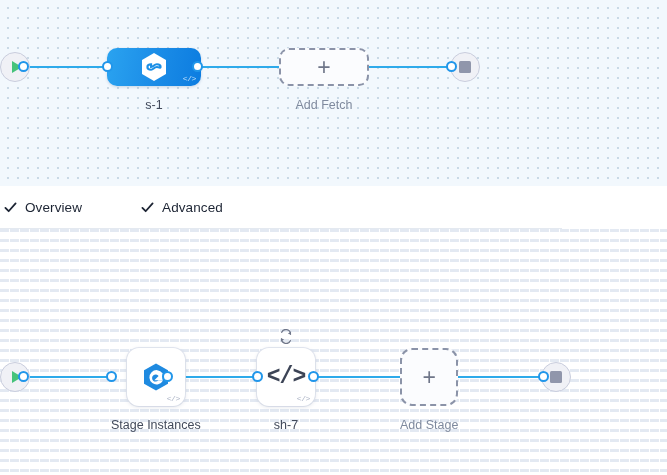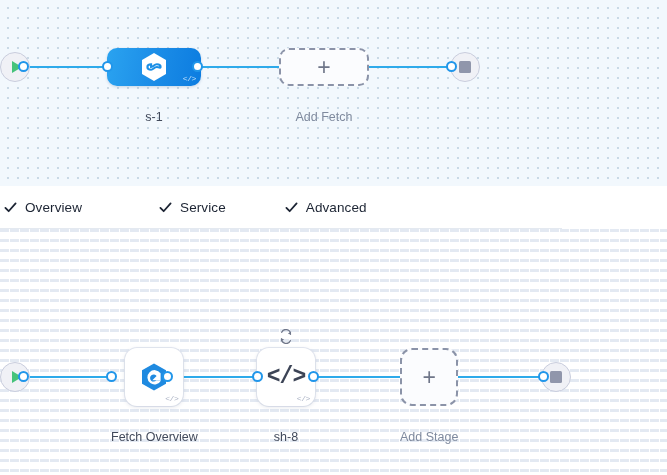--- a/index.html
+++ b/index.html
@@ -104,21 +104,21 @@
   }
 
   
   .node-wrap {
     position: absolute;
     display: flex;
     flex-direction: column;
     align-items: center;
   }
   .node-label {
-    margin-top: 24px;
+    margin-top: 12px;
     font-size: 12.5px;
     color: #424a5b;
     white-space: nowrap;
     text-align: center;
   }
   .node-label.muted { color: #7f8a9e; }
 
   
   .terminal {
     position: absolute;
@@ -286,26 +286,20 @@
   </div>
 
   <div id="tab-bar">
     <div class="tab" style="padding-left:4px;">
       <svg class="tab-check" viewBox="0 0 14 14">
         <path d="M1.5 7.4 L5 11 L12.5 2.6" fill="none" stroke="#1c2433" stroke-width="1.9" stroke-linecap="round" stroke-linejoin="round"></path>
       </svg>
       <span class="tab-label">Overview</span>
     </div>
 
-    <div class="tab" style="padding-left:63px;">
-      <svg class="tab-check" viewBox="0 0 14 14">
-        <path d="M1.5 7.4 L5 11 L12.5 2.6" fill="none" stroke="#1c2433" stroke-width="1.9" stroke-linecap="round" stroke-linejoin="round"></path>
-      </svg>
-      <span class="tab-label">Service</span>
-    </div>
 
 
 
     <div class="tab" style="padding-left:45px;">
       <svg class="tab-check" viewBox="0 0 14 14">
         <path d="M1.5 7.4 L5 11 L12.5 2.6" fill="none" stroke="#1c2433" stroke-width="1.9" stroke-linecap="round" stroke-linejoin="round"></path>
       </svg>
       <span class="tab-label">Advanced</span>
     </div>
   </div>
@@ -325,39 +319,39 @@
     <div class="node-wrap" style="left:111px; top:119px;">
       <div class="step-node">
         <svg width="30" height="30" viewBox="0 0 30 30">
           <path d="M15 1.5 L27 8.2 L27 21.8 L15 28.5 L3 21.8 L3 8.2 Z" fill="#1f8ae0"></path>
           <path d="M21.5 11.2 A7.2 7.2 0 1 0 22 18.6 L17.2 18.6
                    A3.6 3.6 0 1 1 17.6 13.9 L13.3 18.2 L21.6 18.2
                    L21.6 9.7 Z" fill="#ffffff"></path>
         </svg>
         <span class="code-badge on-white">&lt;/&gt;</span>
       </div>
-      <div class="node-label">Fetch Overview</div>
+      <div class="node-label">Stage Instances</div>
     </div>
     <div class="port" style="left:106px; top:142px;"></div>
     <div class="port" style="left:162px; top:142px;"></div>
 
     <div class="node-wrap" style="left:257px; top:119px;">
       <div class="step-node">
         <svg class="loop-badge" width="17" height="15" viewBox="0 0 17 15">
           <g fill="none" stroke="#6f7689" stroke-width="1.3" stroke-linecap="round">
             <path d="M4.2 3.3 A4.6 4.6 0 0 1 13 5.2"></path>
             <path d="M12.8 11.7 A4.6 4.6 0 0 1 4 9.8"></path>
           </g>
           <path d="M13.6 2.4 L13.4 5.8 L10.4 4.6 Z" fill="#6f7689"></path>
           <path d="M3.4 12.6 L3.6 9.2 L6.6 10.4 Z" fill="#6f7689"></path>
         </svg>
         <span class="sh-glyph">&lt;/&gt;</span>
         <span class="code-badge on-white">&lt;/&gt;</span>
       </div>
-      <div class="node-label">sh-8</div>
+      <div class="node-label">sh-7</div>
     </div>
     <div class="port" style="left:252px; top:142px;"></div>
     <div class="port" style="left:308px; top:142px;"></div>
 
     <div class="node-wrap" style="left:400px; top:119px;">
       <div class="add-node step-size">
         <span class="plus-glyph">+</span>
       </div>
       <div class="node-label muted">Add Stage</div>
     </div>

